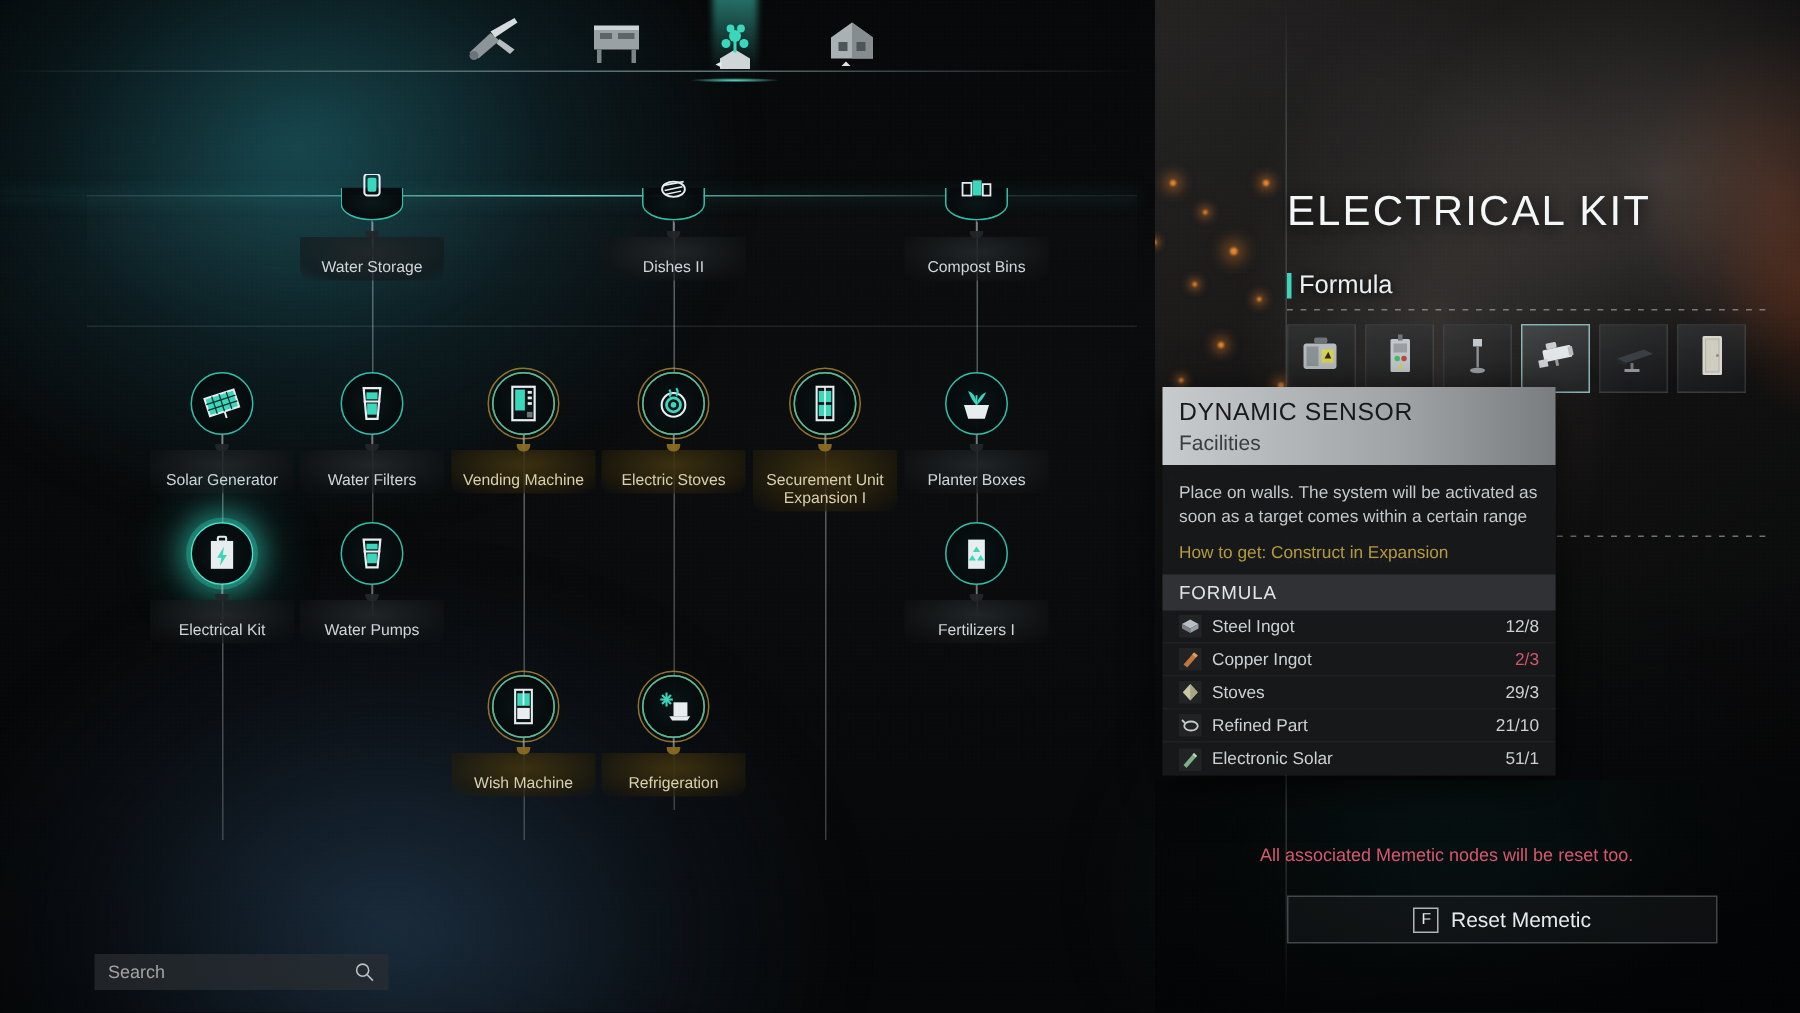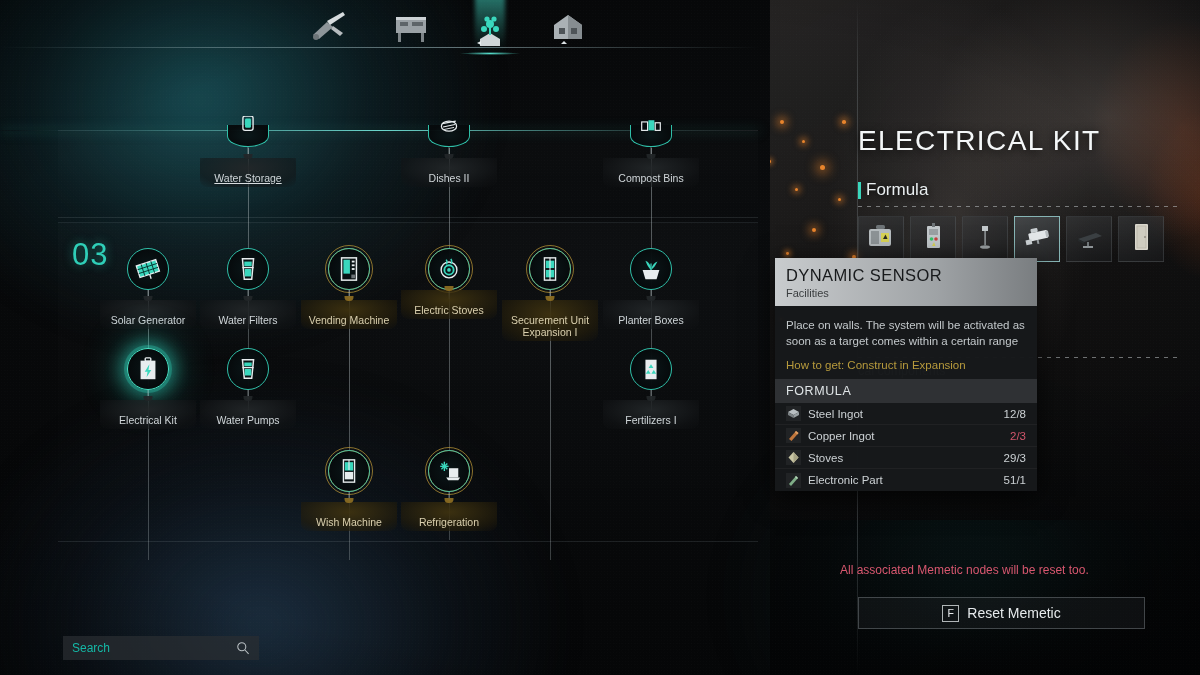--- a/index.html
+++ b/index.html
@@ -187,21 +187,21 @@
     background:rgba(34,38,40,.95);
   }
   .node.gold .node-notch { background:rgba(138,108,34,.95); }
 
   
   #search-bar {
     position:absolute; left:63px; top:636px; width:196px; height:24px;
     background: rgba(42,46,50,.72);
     display:flex; align-items:center; padding:0 9px;
   }
-  #search-bar .ph { font-size:12px; color:#14b8a6; flex:1; }
+  #search-bar .ph { font-size:12px; color:#a3a3a3; flex:1; }
   #search-bar .mag { width:14px; height:14px; }
 
   
   #right-panel { position:absolute; left:840px; top:0; width:360px; height:675px; }
   .rp-border {
     position:absolute; left:17px; top:0; width:1px; height:675px;
     background: linear-gradient(to bottom, rgba(150,160,165,0), rgba(150,160,165,.28) 12%, rgba(150,160,165,.28) 82%, rgba(150,160,165,0));
   }
   #item-title {
     position:absolute; left:18px; top:125px;
@@ -257,21 +257,21 @@
     position:absolute; left:775px; top:258px; width:262px;
     background: rgba(22,24,26,.985);
     box-shadow: 0 6px 26px rgba(0,0,0,.75);
     z-index: 30;
   }
   .tt-head {
     padding:8px 11px 7px;
     background: linear-gradient(to right, rgba(210,213,215,.95), rgba(170,174,177,.92) 62%, rgba(132,136,139,.90));
   }
   .tt-head .name { font-size:16.5px; color:#17191b; letter-spacing:.4px; }
-  .tt-head .cat { font-size:11px; color:#3a3d3f; margin-top:2px; }
+  .tt-head .cat { font-size:14px; color:#3a3d3f; margin-top:2px; }
   .tt-body { padding:11px 11px 8px; }
   .tt-desc { font-size:11.5px; line-height:16px; color:#c3c8cb; }
   .tt-howto { font-size:11.5px; color:#b79a3c; margin-top:10px; }
   .tt-formula-head {
     padding:5px 11px 5px; background: rgba(48,51,54,.95);
     font-size:12.5px; letter-spacing:.6px; color:#dfe4e6;
   }
   .tt-row {
     display:flex; align-items:center; gap:7px;
     padding:2px 11px; height:22px;
@@ -360,33 +360,30 @@
         </svg></span>
     </div>
   </div>
 
 <div id="section-title">
   <div class="title-line"></div>
 </div>
 
 <div id="tree">
   <div class="tier-band t2"></div>
-  <div class="tier-band t3">
-    <div class="tier-num" style="left:14px; top:14px;">03</div>
-  </div>
   <div id="connectors">
       <div class="conn" style="left: 248px; top: 148px; height: 262px;"></div>
       <div class="conn" style="left: 449px; top: 148px; height: 392px;"></div>
       <div class="conn" style="left: 651px; top: 148px; height: 262px;"></div>
       <div class="conn" style="left: 148px; top: 290px; height: 270px;"></div>
       <div class="conn" style="left: 349px; top: 290px; height: 270px;"></div>
       <div class="conn" style="left: 550px; top: 290px; height: 270px;"></div>
     </div>
   <div id="nodes-layer">
-      <div class="node half" style="left: 200px; top: 125px; text-decoration: underline;">
+      <div class="node half" style="left: 200px; top: 125px;">
         <div class="node-circle">
          <span class="node-ico"><svg viewBox="0 0 26 20">
               <rect x="7" y="0" width="12" height="17" rx="2.5" fill="none" stroke="#e8edef" stroke-width="1.6"></rect>
               <rect x="9.5" y="3" width="7" height="11" rx="1.5" fill="#3ad7bd"></rect>
             </svg></span>
        </div>
        <div class="node-stem" style="top:22px"></div>
        <div class="node-label" style="margin-top:11px">
          <span class="node-notch"></span>Water Storage
        </div>
@@ -473,21 +470,21 @@
         <div class="node-circle">
          <span class="node-ico"><svg viewBox="0 0 28 28">
               <circle cx="14" cy="15" r="8.5" fill="none" stroke="#e8edef" stroke-width="1.5"></circle>
               <circle cx="14" cy="15" r="5" fill="none" stroke="#3ad7bd" stroke-width="2"></circle>
               <circle cx="14" cy="15" r="2" fill="#3ad7bd"></circle>
               <path d="M11 4 Q13 7 11 9" stroke="#3ad7bd" stroke-width="1.5" fill="none"></path>
               <path d="M16 3 Q18 6 16 8.5" stroke="#3ad7bd" stroke-width="1.5" fill="none"></path>
             </svg></span>
        </div>
        <div class="node-stem" style="top:42px"></div>
-       <div class="node-label" style="margin-top:0">
+       <div class="node-label" style="margin-top:10px">
          <span class="node-notch"></span>Electric Stoves
        </div>
       </div>
       <div class="node gold" style="left: 502px; top: 248px;">
         <div class="node-circle">
          <span class="node-ico"><svg viewBox="0 0 28 28">
               <rect x="8" y="2" width="12" height="24" fill="none" stroke="#e8edef" stroke-width="1.5"></rect>
               <rect x="9.5" y="5" width="9" height="8" fill="#3ad7bd"></rect>
               <rect x="9.5" y="15" width="9" height="8" fill="#3ad7bd"></rect>
               <line x1="14" y1="2" x2="14" y2="26" stroke="#e8edef" stroke-width="1.2"></line>
@@ -710,21 +707,31 @@
             <path d="M7.5 2 L12.5 7.5 L7.5 13 L2.5 7.5 Z" fill="#c9c6a4"></path>
             <path d="M7.5 2 L12.5 7.5 L7.5 13 Z" fill="#a7a485"></path>
           </svg>
         </span>
        <span class="rn">Stoves</span>
        <span class="rq">29/3</span>
       </div>
       <div class="tt-row">
         <span class="ri">
           <svg viewBox="0 0 15 15">
+            <ellipse cx="8" cy="8" rx="4.5" ry="3" fill="none" stroke="#c6ccce" stroke-width="1.2"></ellipse>
+            <path d="M4 6 L2 4" stroke="#c6ccce" stroke-width="1.2"></path>
+          </svg>
+        </span>
+       <span class="rn">Refined Part</span>
+       <span class="rq">21/10</span>
+      </div>
+      <div class="tt-row">
+        <span class="ri">
+          <svg viewBox="0 0 15 15">
             <path d="M3 11 L10 3 L12 5 L5 13 Z" fill="#7fae87"></path>
             <path d="M10 3 L12 5 L11 6 L9 4 Z" fill="#b7d8bb"></path>
           </svg>
         </span>
-       <span class="rn">Electronic Part</span>
+       <span class="rn">Electronic Solar</span>
        <span class="rq">51/1</span>
       </div>
     </div>
 </div>
 
 </body></html>

